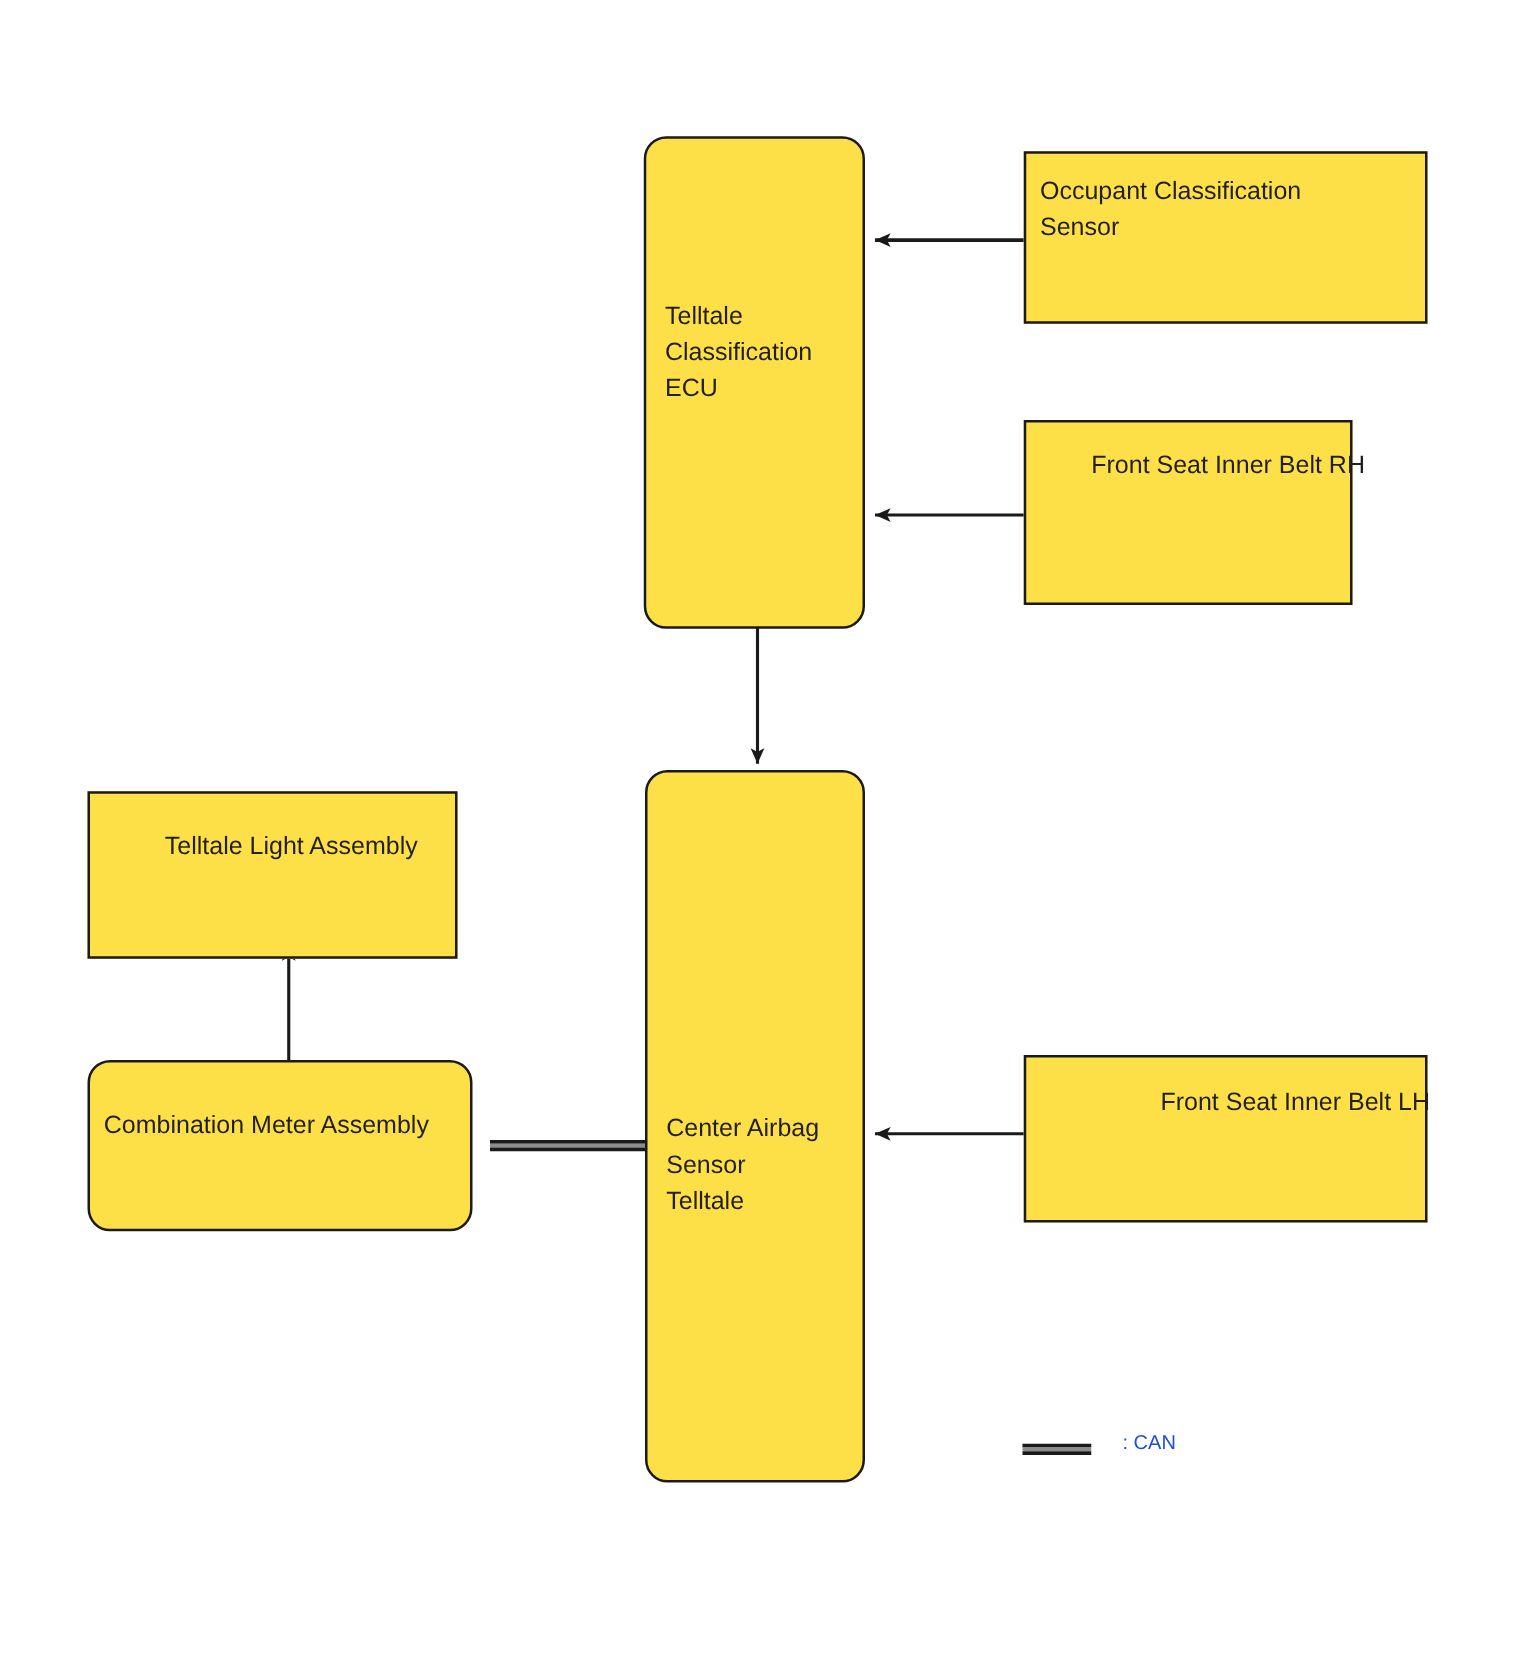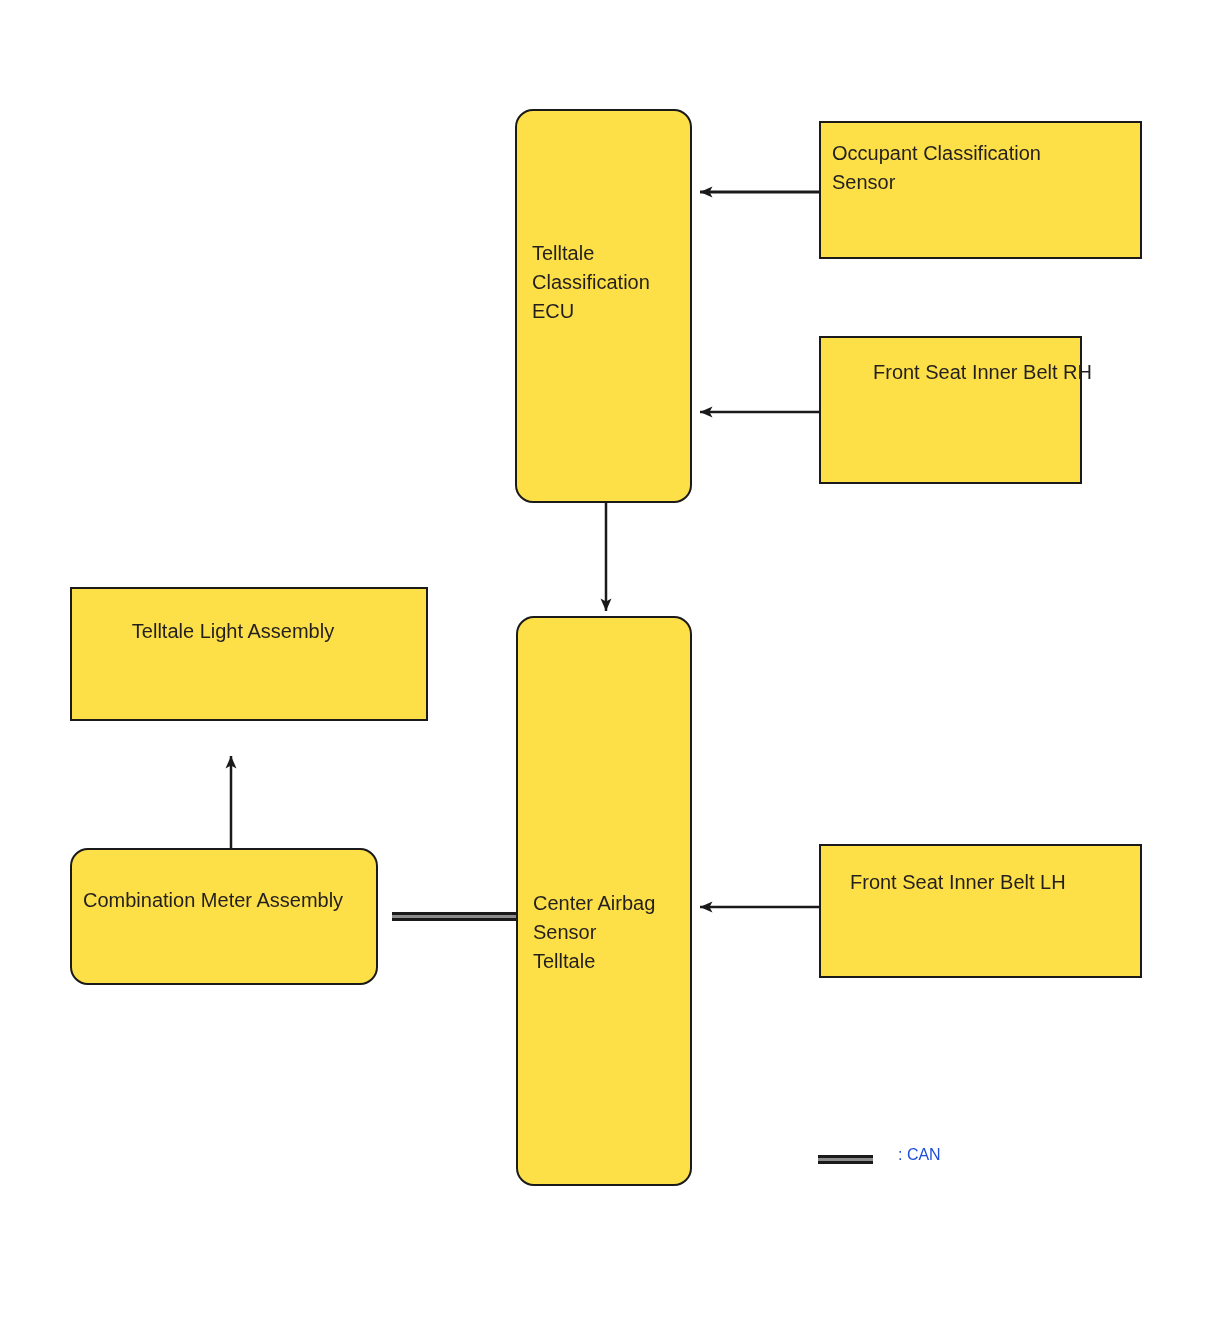--- a/index.html
+++ b/index.html
@@ -76,22 +76,22 @@
     width: 176px;
     height: 570px;
   }
   #node-center-airbag .label {
     left: 15px;
     top: 271px;
   }
   
   #node-telltale {
     left: 70px;
-    top: 587px;
-    width: 358px;
+    top: 633px;
+    width: 296px;
     height: 134px;
   }
   #node-telltale .label {
     left: 0;
     top: 28px;
     width: 322px;
     text-align: center;
   }
   
   #node-combination-meter {
@@ -108,22 +108,21 @@
   #node-belt-lh {
     left: 819px;
     top: 844px;
     width: 323px;
     height: 134px;
   }
   #node-belt-lh .label {
     left: 0;
     top: 22px;
     width: 323px;
-    text-align: left;
-    margin-left: 29px;
+    text-align: right;
   }
 
   
   #connectors {
     position: absolute;
     left: 0;
     top: 0;
     width: 1210px;
     height: 1328px;
     pointer-events: none;

